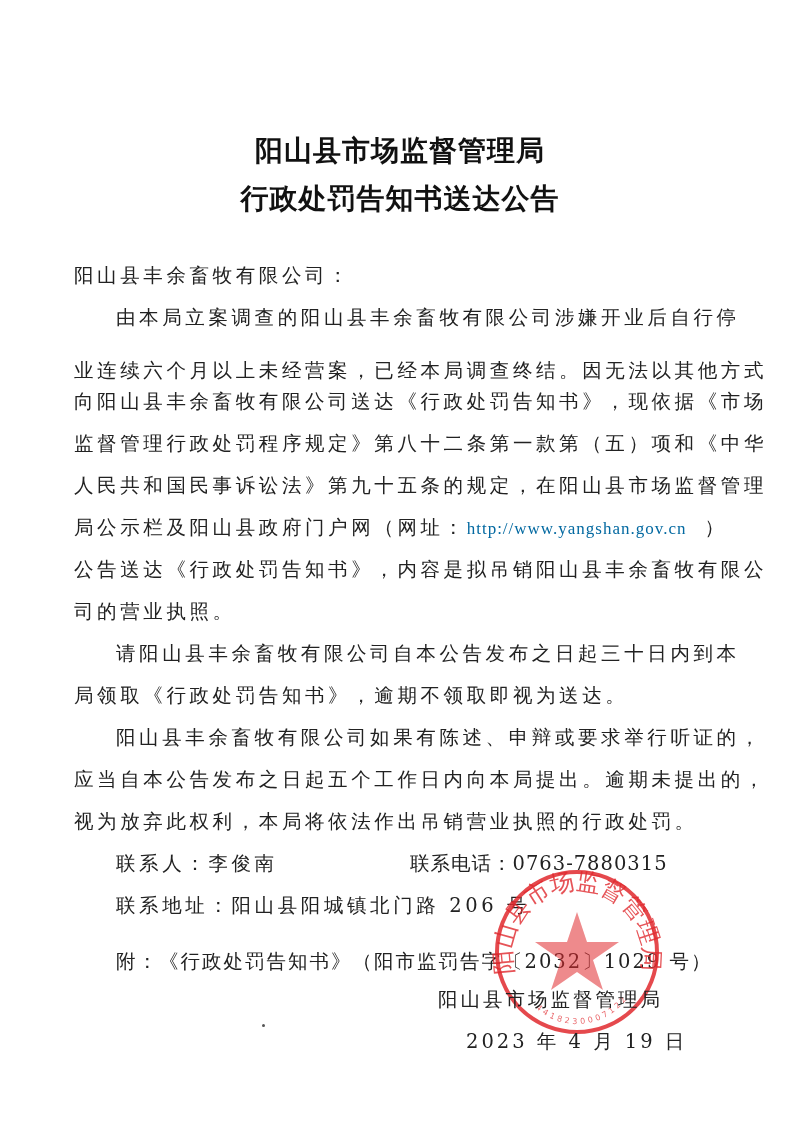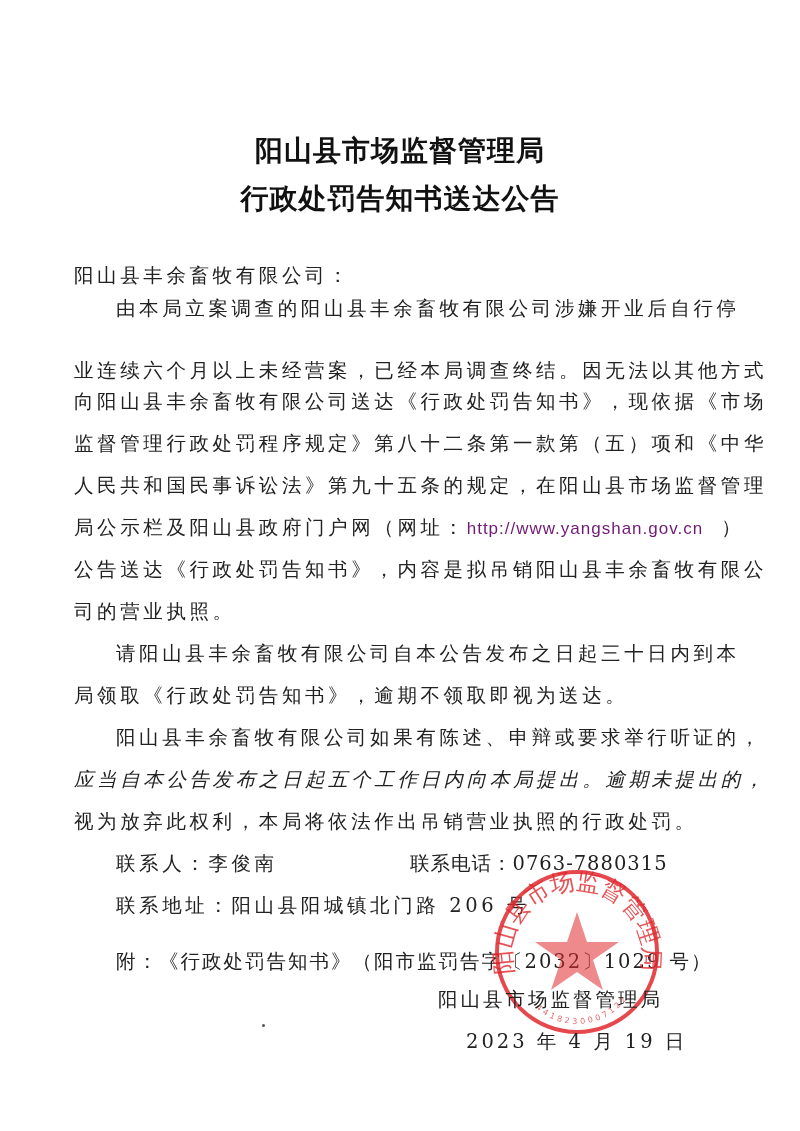--- a/index.html
+++ b/index.html
@@ -5,49 +5,49 @@
     html, body { margin: 0; padding: 0; background: #ffffff; }
     body { width: 800px; height: 1131px; position: relative; overflow: hidden;
       font-family: "DejaVu Serif", "Liberation Serif", serif; color: #1a1a1a; }
     .title { position: absolute; left: 0; width: 800px; text-align: center;
       font-family: "DejaVu Sans", "Liberation Sans", sans-serif; font-weight: bold;
       font-size: 28px; letter-spacing: 1px; color: #111; }
     .t1 { top: 132px; }
     .t2 { top: 180px; }
     .line { position: absolute; left: 74px; font-size: 19.5px; white-space: nowrap; letter-spacing: 3.6px; color: #222; }
     .indent { left: 116px; }
-    .url { font-family: Liberation Sans, sans-serif; color: #701a75; letter-spacing: 1px; font-size: 17px; }
+    .url { font-family: Liberation Serif, serif; color: #0369a1; letter-spacing: 1px; font-size: 17px; }
     .stamp { position: absolute; left: 488px; top: 868px; width: 178px; height: 168px; }
     .sig { position: absolute; font-size: 19.5px; letter-spacing: 3px; color: #222; white-space: nowrap; }
     .dot { position: absolute; left: 262px; top: 1024px; width: 3px; height: 3px; background: #555; border-radius: 50%; }
   </style>
 </head>
 <body>
 
 <div class="title t1">阳山县市场监督管理局</div>
 <div class="title t2">行政处罚告知书送达公告</div>
 
 <div class="line" style="top:262px;">阳山县丰余畜牧有限公司：</div>
 
-<div class="line indent" style="top:295px;">由本局立案调查的阳山县丰余畜牧有限公司涉嫌开业后自行停</div>
+<div class="line indent" style="top:304px;">由本局立案调查的阳山县丰余畜牧有限公司涉嫌开业后自行停</div>
 <div class="line" style="top:346px;margin-top:11px;">业连续六个月以上未经营案，已经本局调查终结。因无法以其他方式</div>
 <div class="line" style="top:388px;">向阳山县丰余畜牧有限公司送达《行政处罚告知书》，现依据《市场</div>
 <div class="line" style="top:430px;">监督管理行政处罚程序规定》第八十二条第一款第（五）项和《中华</div>
 <div class="line" style="top:472px;">人民共和国民事诉讼法》第九十五条的规定，在阳山县市场监督管理</div>
 <div class="line" style="top:514px;">
   <span>局公示栏及阳山县政府门户网（网址：</span><span class="url">http://www.yangshan.gov.cn</span><span style="margin-left:18px;">）</span>
 </div>
 <div class="line" style="top:556px;">公告送达《行政处罚告知书》，内容是拟吊销阳山县丰余畜牧有限公</div>
 <div class="line" style="top:598px;">司的营业执照。</div>
 
 <div class="line indent" style="top:640px;">请阳山县丰余畜牧有限公司自本公告发布之日起三十日内到本</div>
 <div class="line" style="top:682px;">局领取《行政处罚告知书》，逾期不领取即视为送达。</div>
 
 <div class="line indent" style="top:724px;">阳山县丰余畜牧有限公司如果有陈述、申辩或要求举行听证的，</div>
-<div class="line" style="top:766px;font-style:italic;">应当自本公告发布之日起五个工作日内向本局提出。逾期未提出的，</div>
+<div class="line" style="top:766px;">应当自本公告发布之日起五个工作日内向本局提出。逾期未提出的，</div>
 <div class="line" style="top:808px;">视为放弃此权利，本局将依法作出吊销营业执照的行政处罚。</div>
 
 <div class="line indent" style="top:850px;text-align:right;">联系人：李俊南</div>
 <div class="line" style="top:850px; left:410px; letter-spacing:1px;">联系电话：0763-7880315</div>
 <div class="line indent" style="top:892px;">联系地址：阳山县阳城镇北门路 206 号</div>
 
 <div class="line indent" style="top:948px; letter-spacing:2px;">附：《行政处罚告知书》（阳市监罚告字〔2032〕1029 号）</div>
 
 <svg class="stamp" viewBox="0 0 178 168">
   <circle cx="89" cy="84" r="80" fill="none" stroke="#e0292e" stroke-width="4" opacity="0.85"></circle>

